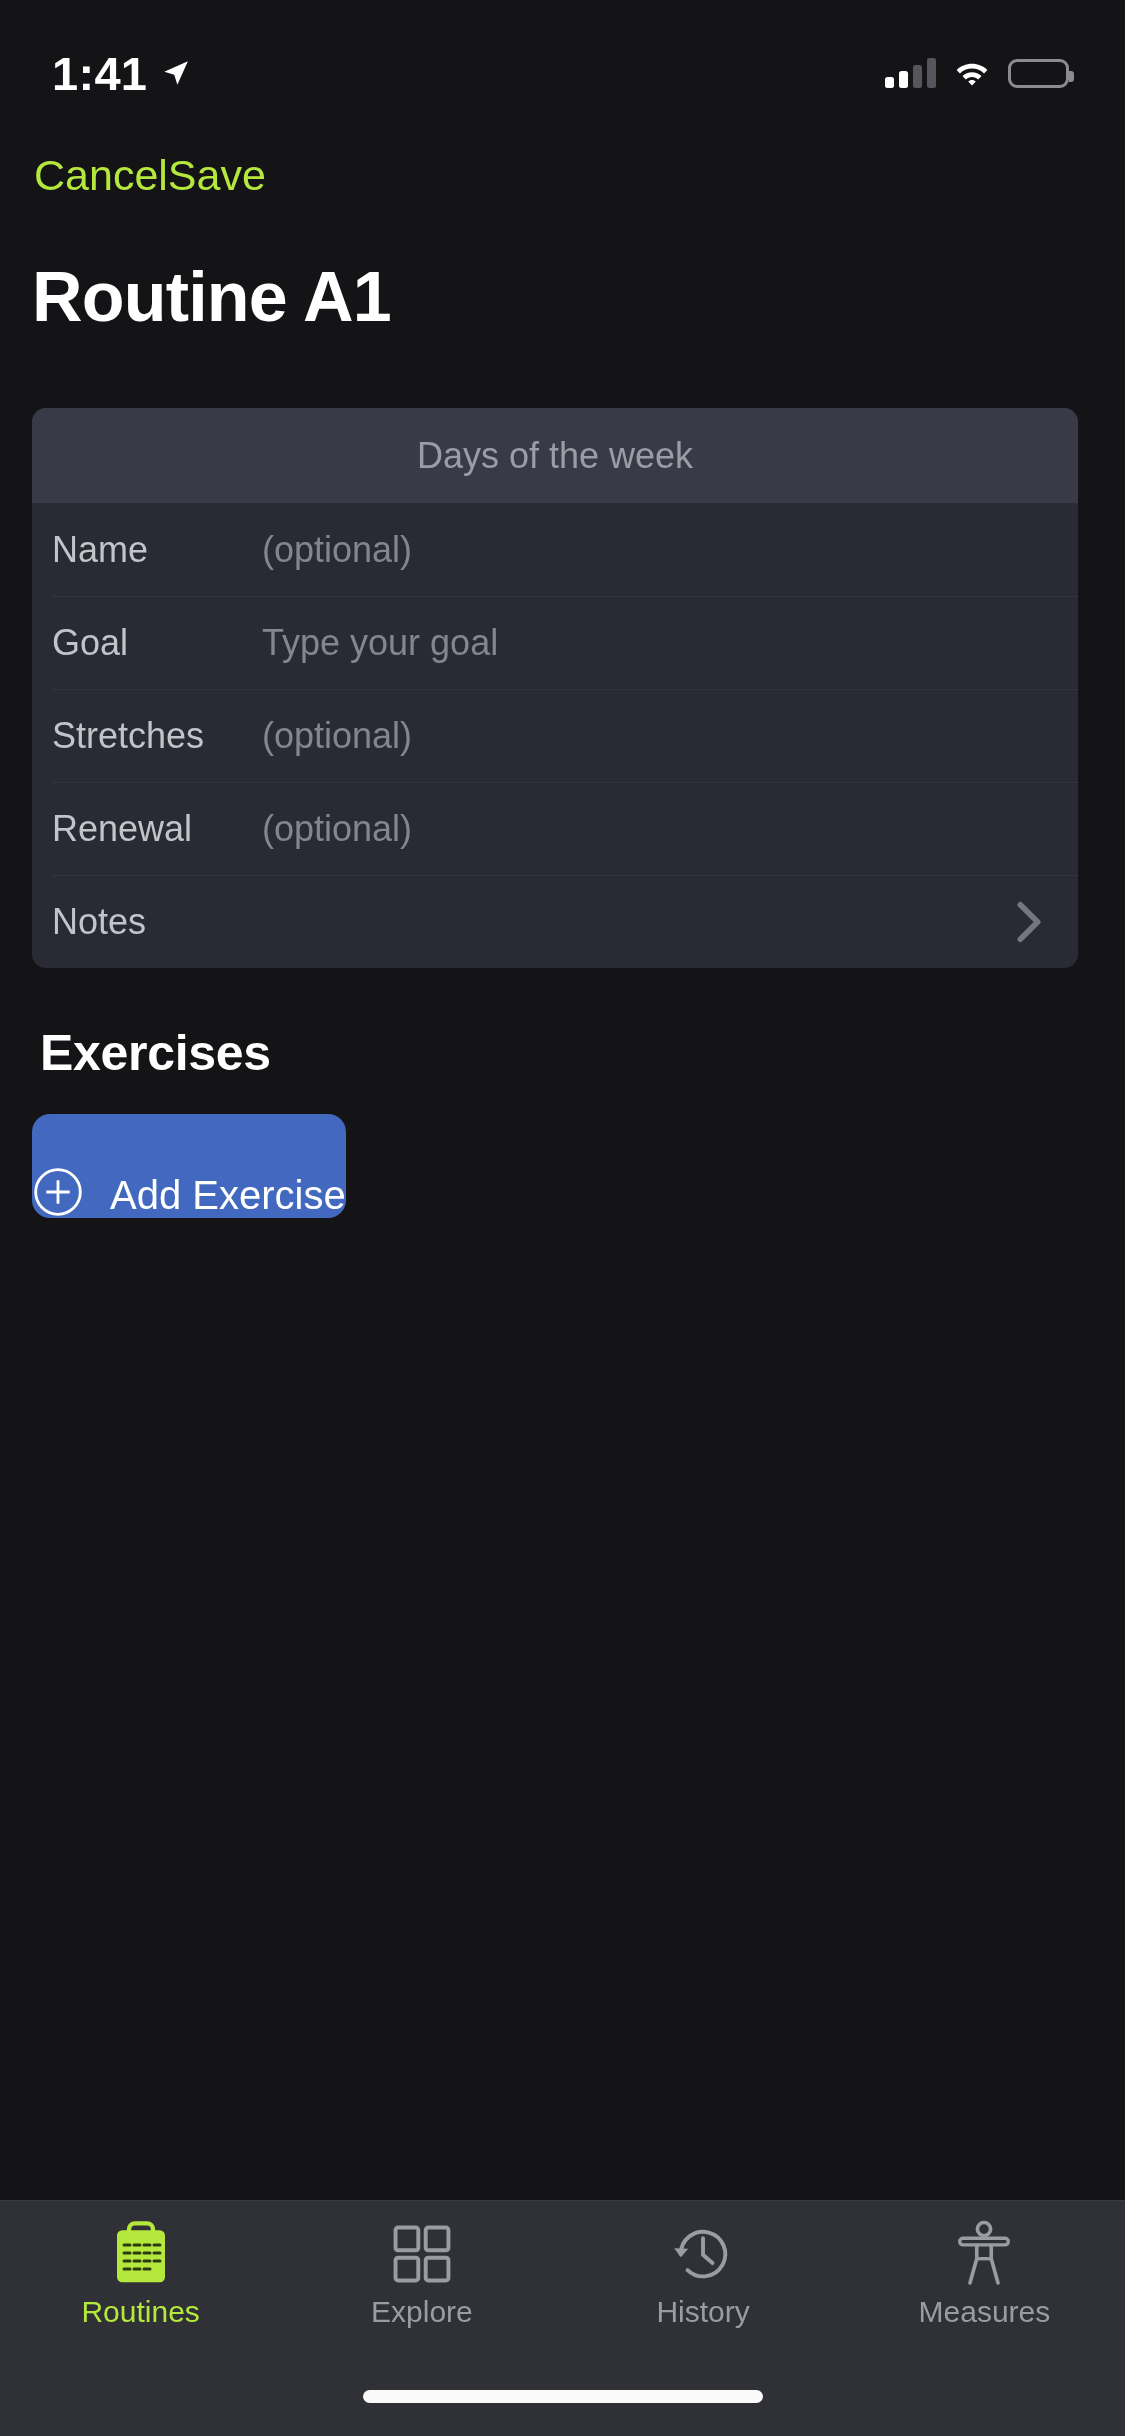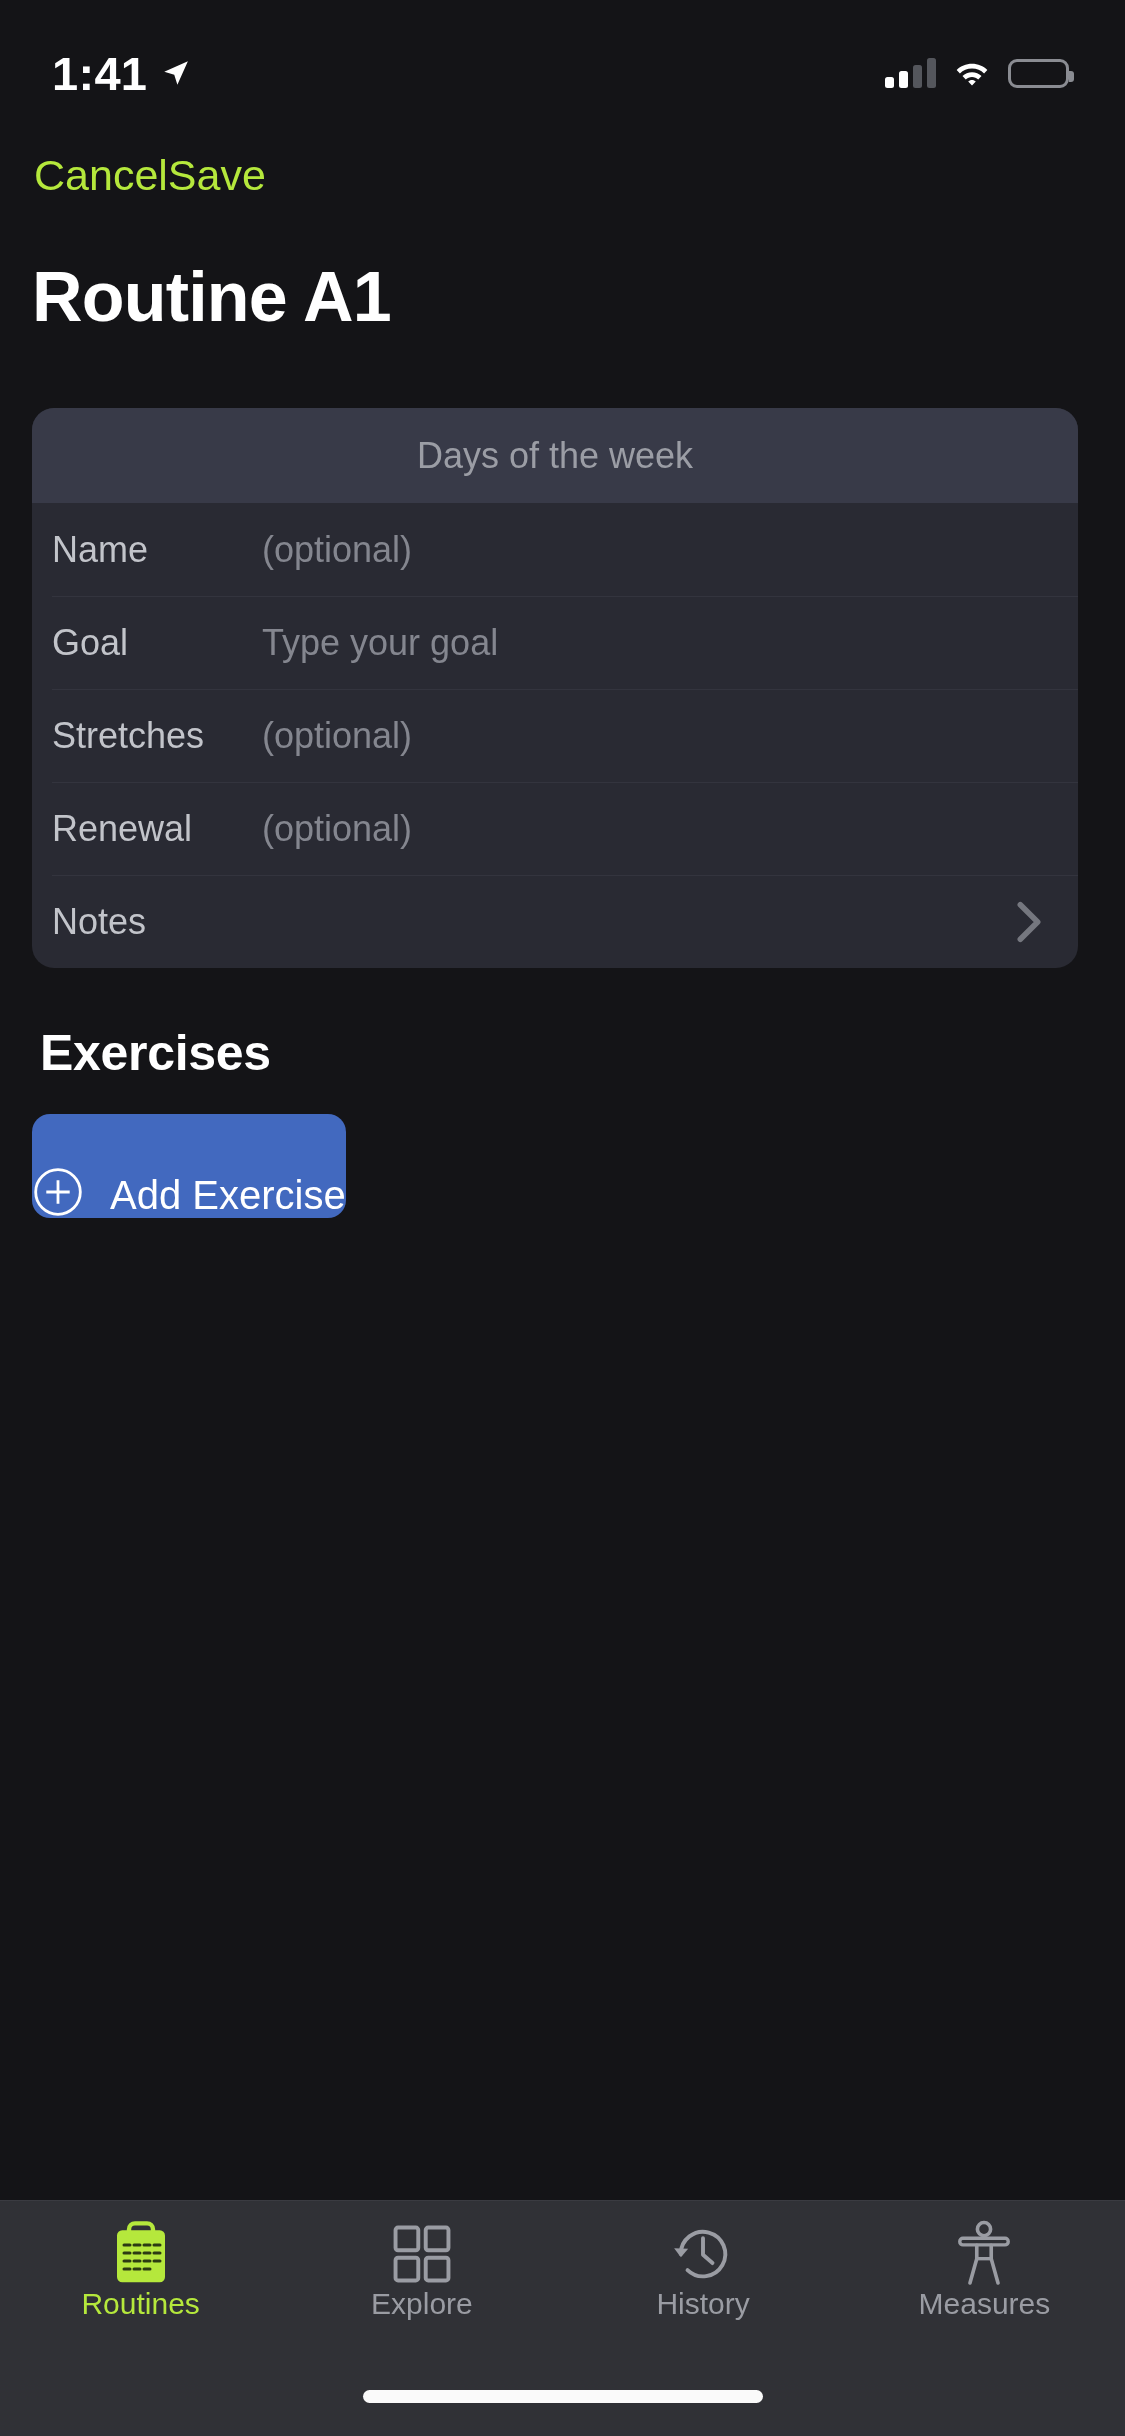--- a/index.html
+++ b/index.html
@@ -77,21 +77,21 @@
     flex:0 0 auto;
   }
 
   
   .content { flex:1 1 auto; position:relative; overflow:hidden; }
 
   
   .form-card {
     margin:76px 47px 0 32px;
     background:#292A33;
-    border-radius:22px;
+    border-radius:14px;
     overflow:hidden;
   }
   .card-header {
     background:#383A48;
     height:95px;
     display:flex; align-items:center; justify-content:center;
   }
   .card-header span {
     font-size:36px; color:#9b9da5; font-weight:400;
   }
@@ -137,21 +137,21 @@
   .tab-bar {
     flex:0 0 auto;
     height:172px;
     background:#303136;
     border-top:1px solid #3a3b41;
     display:flex; align-items:flex-start;
     padding-top:18px;
   }
   .tab-item {
     flex:1 1 0;
-    display:flex; flex-direction:column; align-items:center; gap:0;
+    display:flex; flex-direction:column; align-items:center; gap:8px;
     cursor:pointer;
   }
   .tab-icon { height:70px; display:flex; align-items:center; justify-content:center; }
   .tab-label { font-size:30px; font-weight:400; line-height:1; }
   .tab-item.active .tab-label { color:#b5e83c; }
   .tab-item:not(.active) .tab-label { color:#9a9ca3; }
 
   
   .home-area {
     flex:0 0 auto; height:64px; background:#303136;

